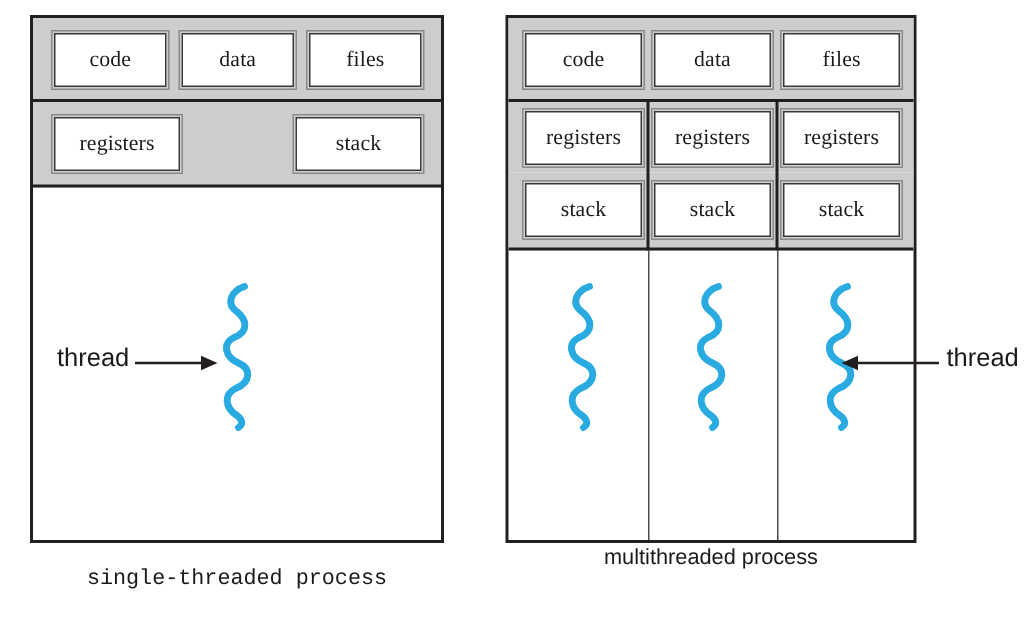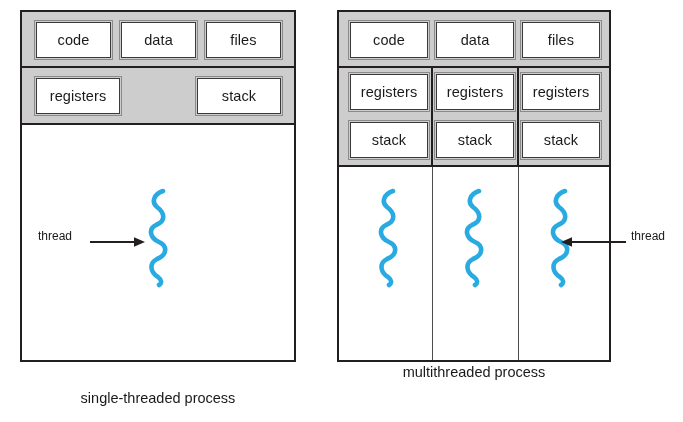--- a/index.html
+++ b/index.html
@@ -44,20 +44,21 @@
     border: 1px solid #3a3a3a;
     outline: 1px solid #8a8a8a;
     outline-offset: 1px;
     display: flex;
     align-items: center;
     justify-content: center;
     font-size: 14.5px;
     letter-spacing: .1px;
     color: #1a1a1a;
     white-space: nowrap;
+    font-family: Liberation Serif, serif;
   }
 
   
   .vdiv {
     position: absolute;
     width: 2px;
     background: #231f20;
   }
   .vdiv-thin {
     position: absolute;
@@ -67,21 +68,21 @@
 
   
   .squiggle {
     position: absolute;
     pointer-events: none;
   }
 
   
   .annotation {
     position: absolute;
-    font-size: 12px;
+    font-size: 17px;
     color: #1a1a1a;
     white-space: nowrap;
   }
   .arrow-svg { position: absolute; overflow: visible; }
 
   
   .caption {
     position: absolute;
     font-size: 14.5px;
     color: #1a1a1a;
@@ -109,21 +110,21 @@
              C1 75, 2 84, 10 89 C14 92, 14 95, 11 97" fill="none" stroke="#29abe2" stroke-width="4.6" stroke-linecap="round" stroke-linejoin="round"></path>
   </svg>
 </div>
 
 <span class="annotation" style="left:38px; top:229px;">thread</span>
 <svg class="arrow-svg" style="left:90px; top:236px;" width="56" height="12" viewBox="0 0 56 12">
   <line x1="0" y1="6" x2="44" y2="6" stroke="#231f20" stroke-width="1.8"></line>
   <polygon points="44,1.2 55,6 44,10.8" fill="#231f20"></polygon>
 </svg>
 
-<div class="caption" style="left:20px; top:390px; width:276px;">single-threaded process</div>
+<div class="caption" style="left:20px; top:378px; width:276px;font-family:Liberation Mono, monospace;">single-threaded process</div>
 
 <div class="process" id="multi-process">
 
   <div class="band" style="top:0; height:56px;"></div>
   <div class="cell" style="left:11px; top:10px; width:78px; height:36px;">code</div>
   <div class="cell" style="left:97px; top:10px; width:78px; height:36px;">data</div>
   <div class="cell" style="left:183px; top:10px; width:78px; height:36px;">files</div>
 
   <div class="band" style="top:56px; height:47px; border-bottom:none;"></div>
   <div class="cell" style="left:11px; top:62px; width:78px; height:36px;">registers</div>

